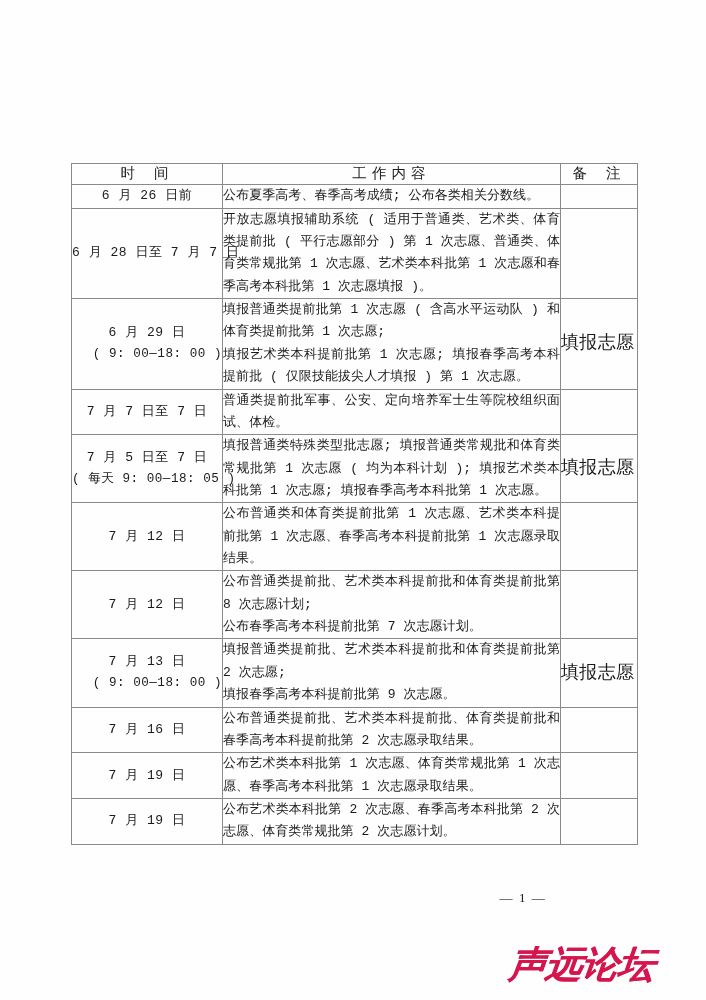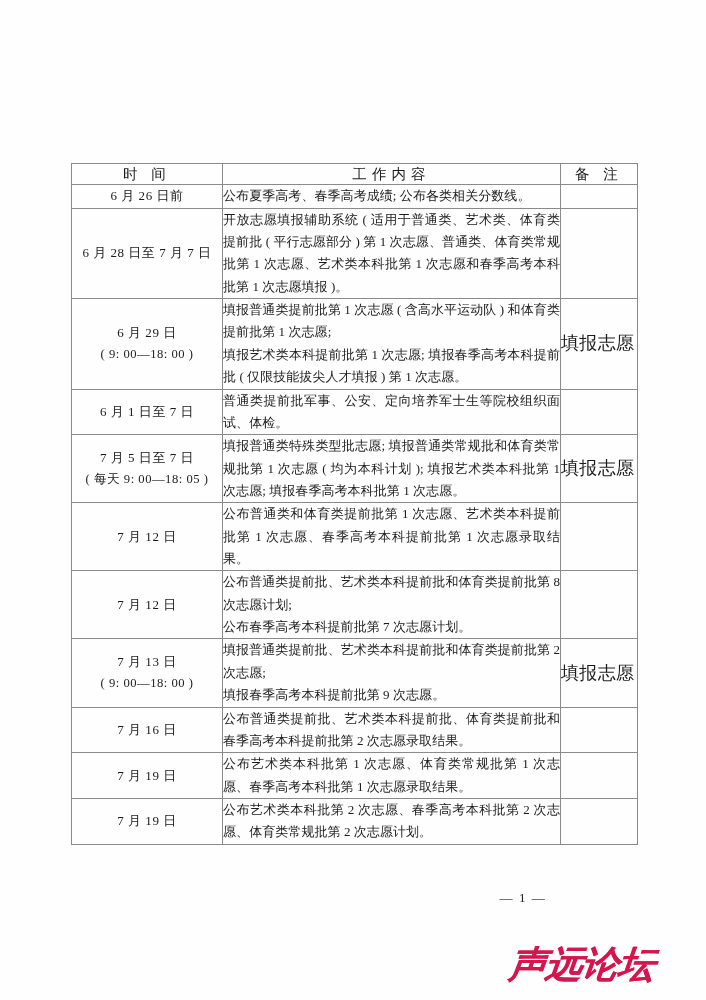--- a/index.html
+++ b/index.html
@@ -25,20 +25,21 @@
   }
 
   .doc-table {
     position: absolute;
     left: 71px;
     top: 163px;
     width: 566px;
     border-collapse: collapse;
     table-layout: fixed;
     background: transparent;
+    font-family: Liberation Mono, monospace;
   }
 
   .doc-table td, .doc-table th {
     border: 1px solid #8a8a8a;
     padding: 0;
     vertical-align: middle;
     color: #1b1b1b;
   }
 
   col.c-time   { width: 151px; }
@@ -56,21 +57,21 @@
 
   .time-cell {
     text-align: center;
     font-size: 13px;
     line-height: 1.7;
     padding: 7px 4px;
     letter-spacing: 0.04em;
     white-space: nowrap;
   }
   .time-cell .t-line { display: block; text-align: center; }
-  .time-cell .t-sub  { display: block; font-size: 12.6px; }
+  .time-cell .t-sub  { display: block; font-size: 12.6px; text-align: right; }
 
   .work-cell {
     text-align: left;
     font-size: 13px;
     line-height: 1.72;
     padding: 6px 7px 6px 9px;
     letter-spacing: 0.005em;
     text-align: justify;
     text-justify: inter-character;
   }
@@ -164,21 +165,21 @@
             <span class="t-sub">( 9: 00—18: 00 )</span>
           </td>
           <td class="work-cell">
             <p>填报普通类提前批第 1 次志愿 ( 含高水平运动队 ) 和体育类提前批第 1 次志愿;</p>
             <p>填报艺术类本科提前批第 1 次志愿; 填报春季高考本科提前批 ( 仅限技能拔尖人才填报 ) 第 1 次志愿。</p>
           </td>
           <td class="remark-cell">填报志愿</td>
         </tr>
         <tr>
           <td class="time-cell">
-            <span class="t-line">6 月 1 日至 7 日</span>
+            <span class="t-line">7 月 7 日至 7 日</span>
           </td>
           <td class="work-cell">
             <p>普通类提前批军事、公安、定向培养军士生等院校组织面试、体检。</p>
           </td>
           <td class="remark-cell"></td>
         </tr>
         <tr>
           <td class="time-cell">
             <span class="t-line">7 月 5 日至 7 日</span>
             <span class="t-sub">( 每天 9: 00—18: 05 )</span>

